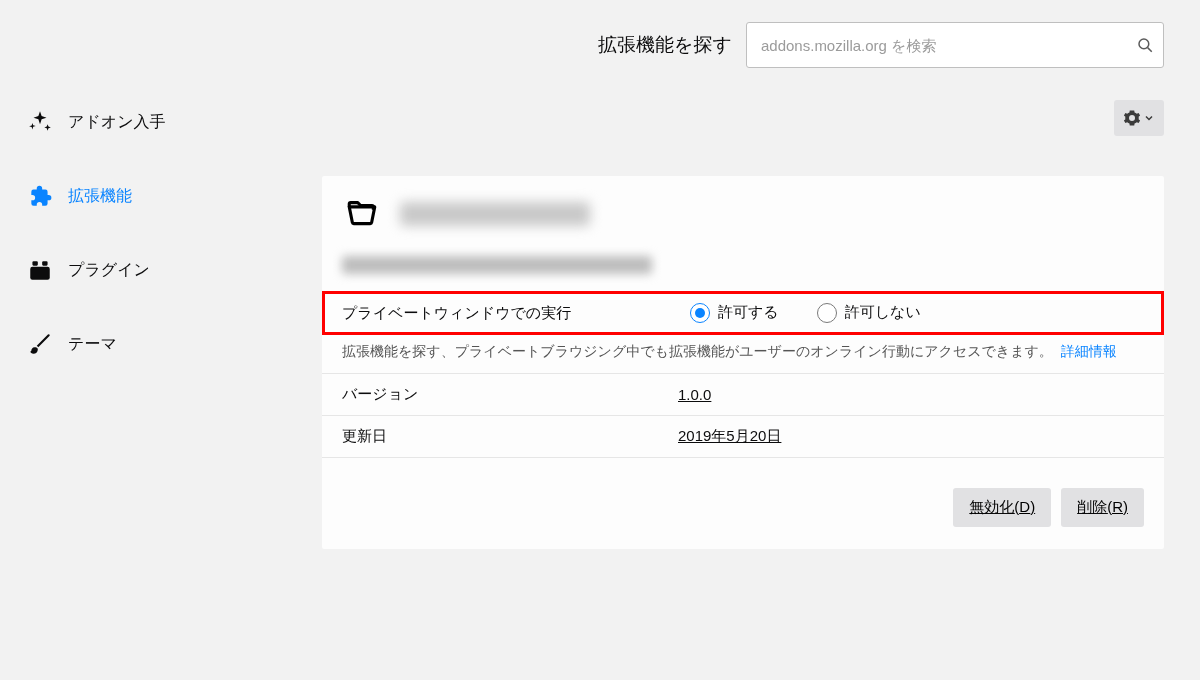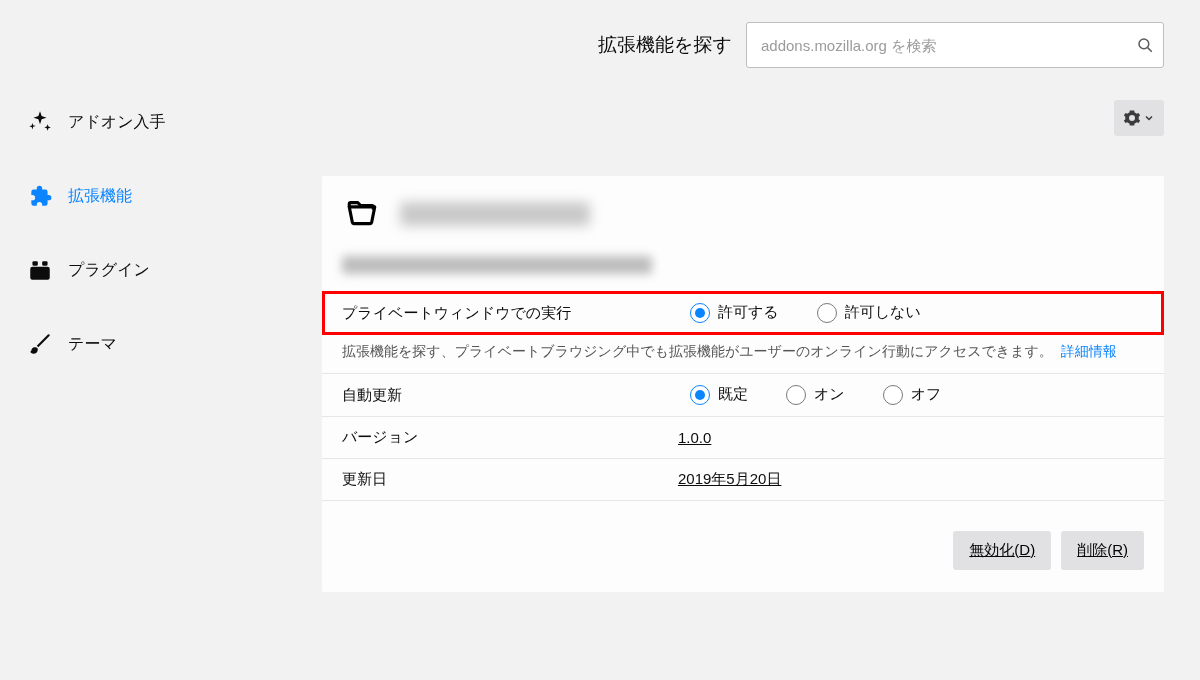--- a/index.html
+++ b/index.html
@@ -269,37 +269,20 @@
         <span>許可しない</span>
       </label>
     </div>
   </div>
 
   <div class="hint">
     <span>拡張機能を探す、プライベートブラウジング中でも拡張機能がユーザーのオンライン行動にアクセスできます。</span>
     <a>詳細情報</a>
   </div>
 
-  <div class="row">
-    <span class="lab">自動更新</span>
-    <div class="radio-grp">
-      <label class="radio-opt">
-        <span class="radio sel"></span>
-        <span>既定</span>
-      </label>
-      <label class="radio-opt">
-        <span class="radio"></span>
-        <span>オン</span>
-      </label>
-      <label class="radio-opt">
-        <span class="radio"></span>
-        <span>オフ</span>
-      </label>
-    </div>
-  </div>
 
   <div class="row">
     <span class="lab">バージョン</span>
     <span class="val">1.0.0</span>
   </div>
 
   <div class="row" style="border-bottom:1px solid #e6e6e6;">
     <span class="lab">更新日</span>
     <span class="val">2019年5月20日</span>
   </div>

